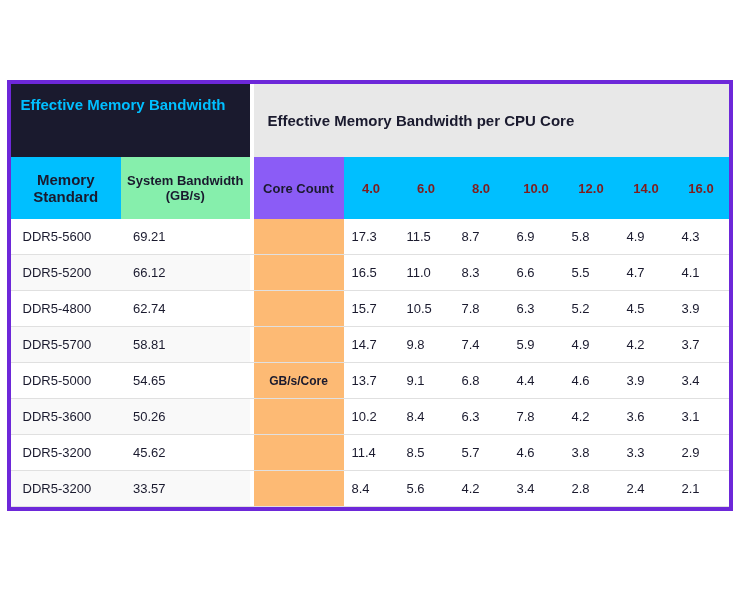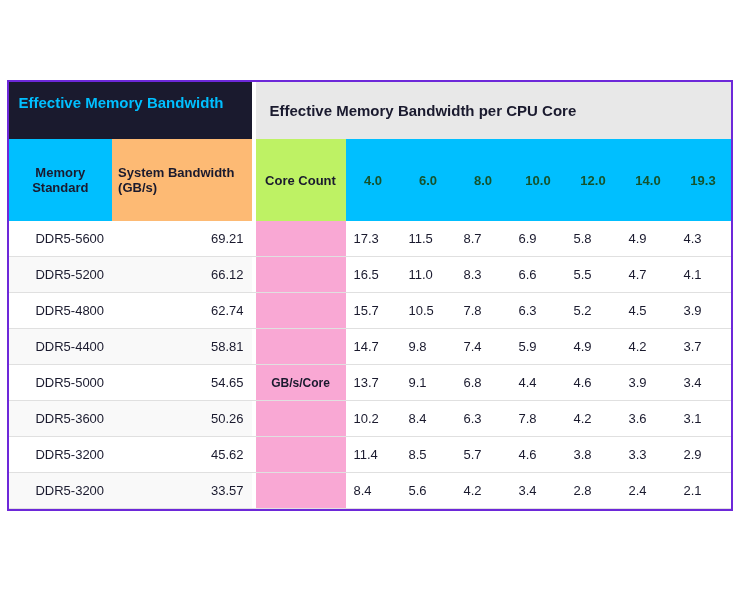--- a/index.html
+++ b/index.html
@@ -6,21 +6,21 @@
     body {
       font-family: Arial, sans-serif;
       background: #fff;
       display: flex;
       justify-content: center;
       align-items: center;
       min-height: 100vh;
     }
     .table-container {
       width: 726px;
-      border: 2px solid #6d28d9;
+      border: 4px solid #6d28d9;
       overflow: hidden;
     }
     table {
       width: 100%;
       border-collapse: collapse;
     }
     
     .header-top-left {
       background: #1a1a2e;
       color: #00bfff;
@@ -28,57 +28,57 @@
       font-size: 15px;
       padding: 12px 10px;
       vertical-align: top;
       width: 130px;
     }
     .header-top-right {
       background: #e8e8e8;
       color: #1a1a2e;
       font-weight: bold;
       font-size: 15px;
-      padding: 20px 14px;
+      padding: 28px 14px;
       vertical-align: middle;
       margin-left: 20px;
     }
     
     .header-col-memory {
       background: #00bfff;
       color: #1a1a2e;
       font-weight: bold;
-      font-size: 13px;
-      text-align: center;
-      padding: 26px 6px;
+      font-size: 15px;
+      text-align: center;
+      padding: 14px 6px;
       vertical-align: middle;
     }
     .header-col-bandwidth {
-      background: #fdba74;
-      color: #1a1a2e;
-      font-weight: bold;
-      font-size: 13px;
-      text-align: left;
+      background: #86efac;
+      color: #1a1a2e;
+      font-weight: bold;
+      font-size: 13px;
+      text-align: center;
       padding: 10px 6px;
       vertical-align: middle;
       margin-top: 33px;
     }
     .header-col-corecount {
-      background: #bef264;
+      background: #8b5cf6;
       color: #1a1a2e;
       font-weight: bold;
       font-size: 13px;
       text-align: center;
       padding: 0 6px;
       vertical-align: middle;
       width: 90px;
     }
     .header-col-num {
       background: #00bfff;
-      color: #14532d;
+      color: #7f1d1d;
       font-weight: bold;
       font-size: 13px;
       text-align: center;
       padding: 10px 6px;
       vertical-align: middle;
       width: 55px;
     }
     
     .divider-col {
       background: white;
@@ -93,28 +93,28 @@
       border-bottom: 1px solid #e0e0e0;
       vertical-align: middle;
     }
     .data-row:nth-child(even) td.left-section {
       background: #f9f9f9;
     }
     .data-row:nth-child(odd) td.left-section {
       background: #ffffff;
     }
     .data-row td.left-section {
-      text-align: right;
+      text-align: left;
       padding-left: 12px;
     }
     .data-row td.right-section {
       background: #fff;
     }
     .data-row td.core-col {
-      background: #f9a8d4;
+      background: #fdba74;
       color: #1a1a2e;
       text-align: center;
       font-size: 12px;
       font-weight: bold;
       padding: 10px 4px;
       vertical-align: middle;
     }
     .data-row td.divider-col {
       background: white;
       width: 4px;
@@ -137,21 +137,21 @@
       <tr>
         <td class="header-col-memory">Memory Standard</td>
         <td class="header-col-bandwidth">System Bandwidth (GB/s)</td>
         <td class="header-col-corecount">Core Count</td>
         <td class="header-col-num">4.0</td>
         <td class="header-col-num">6.0</td>
         <td class="header-col-num">8.0</td>
         <td class="header-col-num">10.0</td>
         <td class="header-col-num">12.0</td>
         <td class="header-col-num">14.0</td>
-        <td class="header-col-num">19.3</td>
+        <td class="header-col-num">16.0</td>
       </tr>
     </thead>
     <tbody id="table-body">
     <tr class="data-row">
           <td class="left-section">DDR5-5600</td>
           <td class="left-section">69.21</td>
           <td class="divider-col"></td>
           <td class="core-col"></td>
           <td class="right-section">17.3</td>
           <td class="right-section">11.5</td>
@@ -181,21 +181,21 @@
           <td class="core-col"></td>
           <td class="right-section">15.7</td>
           <td class="right-section">10.5</td>
           <td class="right-section">7.8</td>
           <td class="right-section">6.3</td>
           <td class="right-section">5.2</td>
           <td class="right-section">4.5</td>
           <td class="right-section">3.9</td>
         </tr>
         <tr class="data-row">
-          <td class="left-section">DDR5-4400</td>
+          <td class="left-section">DDR5-5700</td>
           <td class="left-section">58.81</td>
           <td class="divider-col"></td>
           <td class="core-col"></td>
           <td class="right-section">14.7</td>
           <td class="right-section">9.8</td>
           <td class="right-section">7.4</td>
           <td class="right-section">5.9</td>
           <td class="right-section">4.9</td>
           <td class="right-section">4.2</td>
           <td class="right-section">3.7</td>

